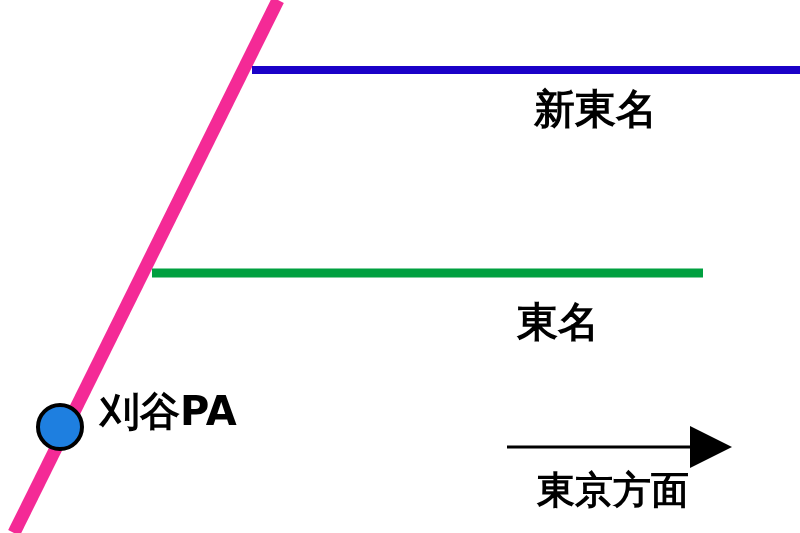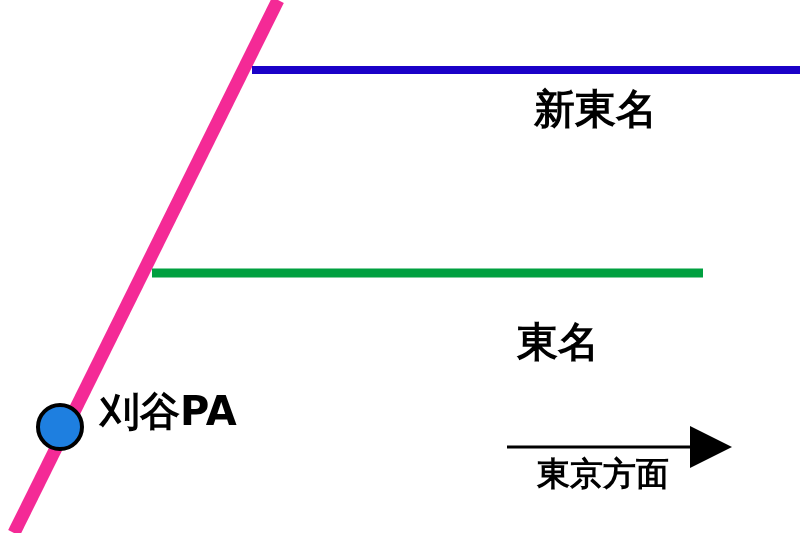--- a/index.html
+++ b/index.html
@@ -36,31 +36,30 @@
   }
   #label-shin-tomei {
     left: 534px;
     top: 89px;
     font-size: 41px;
   }
   #label-tomei {
     left: 517px;
     top: 302px;
     font-size: 41px;
-    margin-top: 20px;
   }
   #label-kariya-pa {
     left: 100px;
     top: 391px;
     font-size: 40px;
   }
   #label-tokyo-direction {
     left: 537px;
-    top: 457px;
-    font-size: 33px;
+    top: 471px;
+    font-size: 38px;
   }
 </style>
 </head>
 <body>
 
 <div id="stage">
 
   <svg id="diagram-svg" viewBox="0 0 800 533" xmlns="http://www.w3.org/2000/svg">
 
     <rect x="0" y="0" width="800" height="533" fill="#FFFFFF"></rect>

